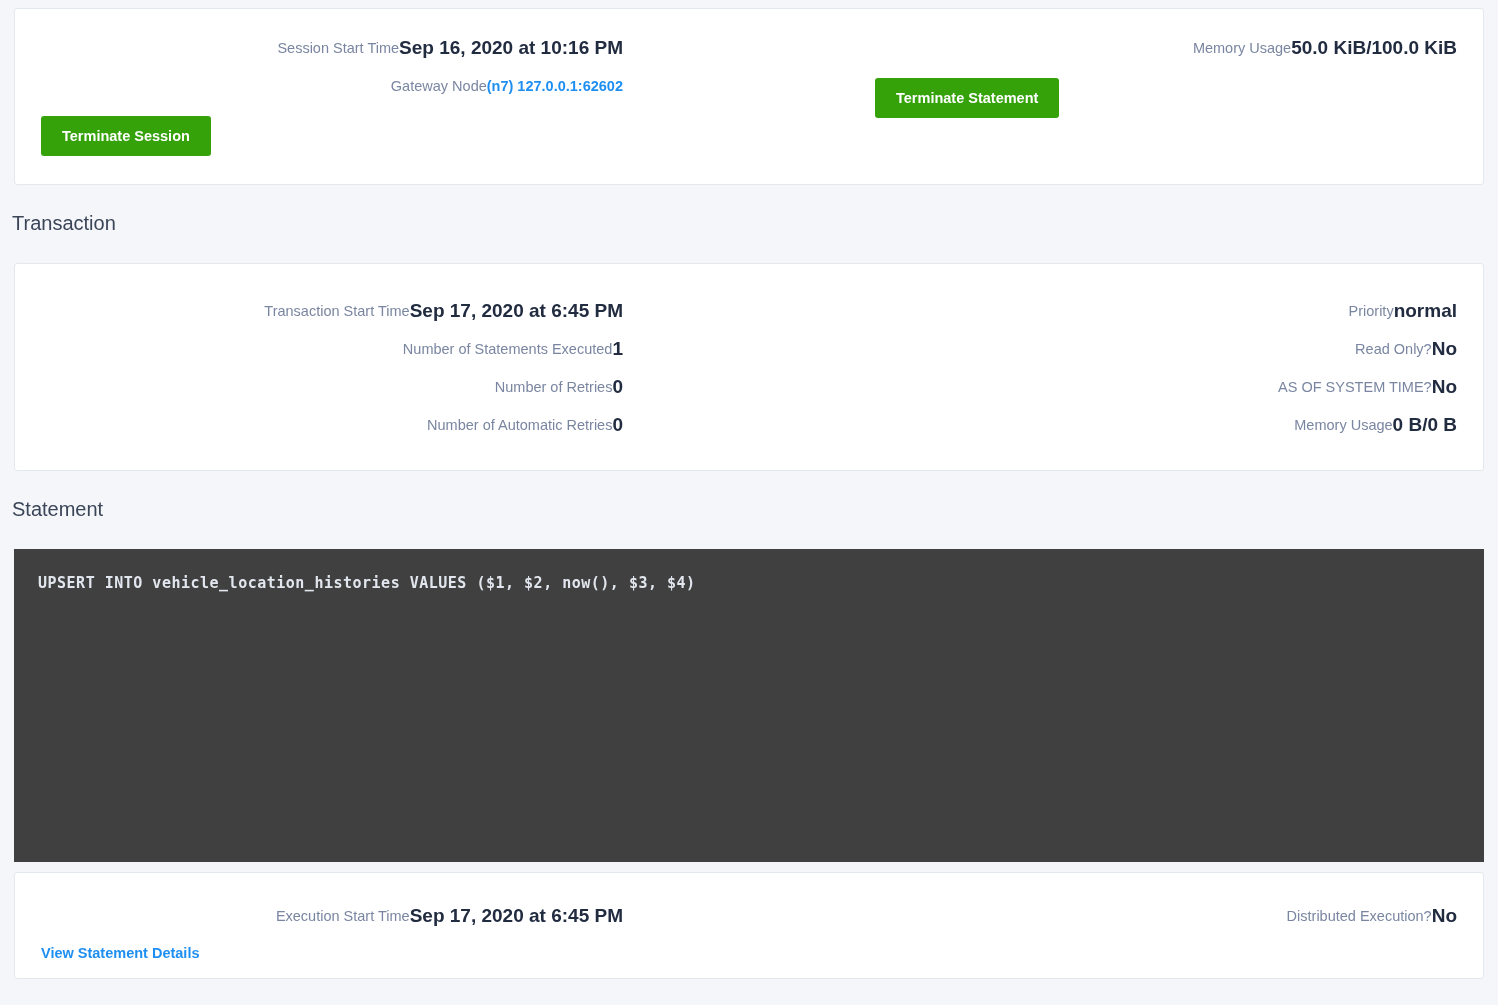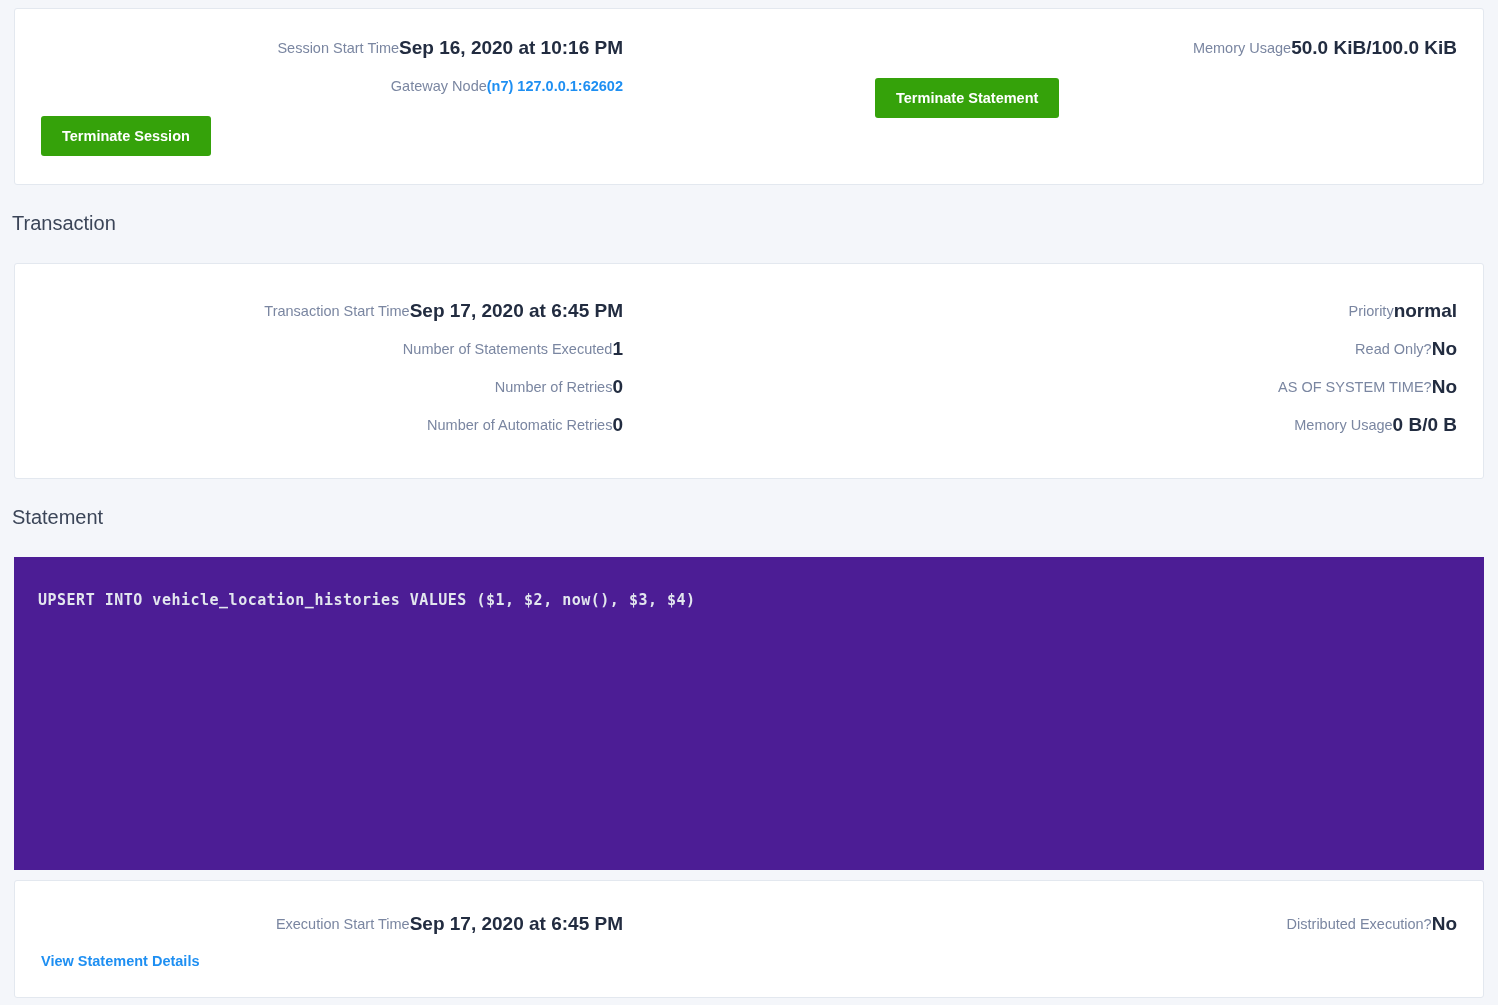--- a/index.html
+++ b/index.html
@@ -73,38 +73,38 @@
   .col { display: flex; flex-direction: column; }
 
   .section-heading {
     font-size: 20px;
     font-weight: 400;
     color: #3b4558;
     line-height: 28px;
     margin: 24px 0 26px 12px;
   }
 
-  .transaction-card { padding-top: 28px; padding-bottom: 34px; }
+  .transaction-card { padding-top: 28px; padding-bottom: 26px; }
 
   .code-block {
     margin: 0 14px;
     height: 313px;
-    background: #4c1d95;
-    padding: 34px 24px;
+    background: #404040;
+    padding: 25px 24px;
   }
   .sql-text {
     font-family: "DejaVu Sans Mono", monospace;
     font-size: 15px;
     font-weight: 700;
     letter-spacing: 0.5px;
     color: #e2e6ee;
     white-space: pre;
   }
 
-  .execution-card { margin-top: 10px; padding-top: 24px; padding-bottom: 18px; }
+  .execution-card { margin-top: 10px; padding-top: 24px; padding-bottom: 7px; }
   .link-row {
     height: 36px;
     display: flex;
     align-items: center;
   }
   .details-link {
     font-size: 14.5px;
     font-weight: 600;
     color: #1e8ff2;
     text-decoration: none;

